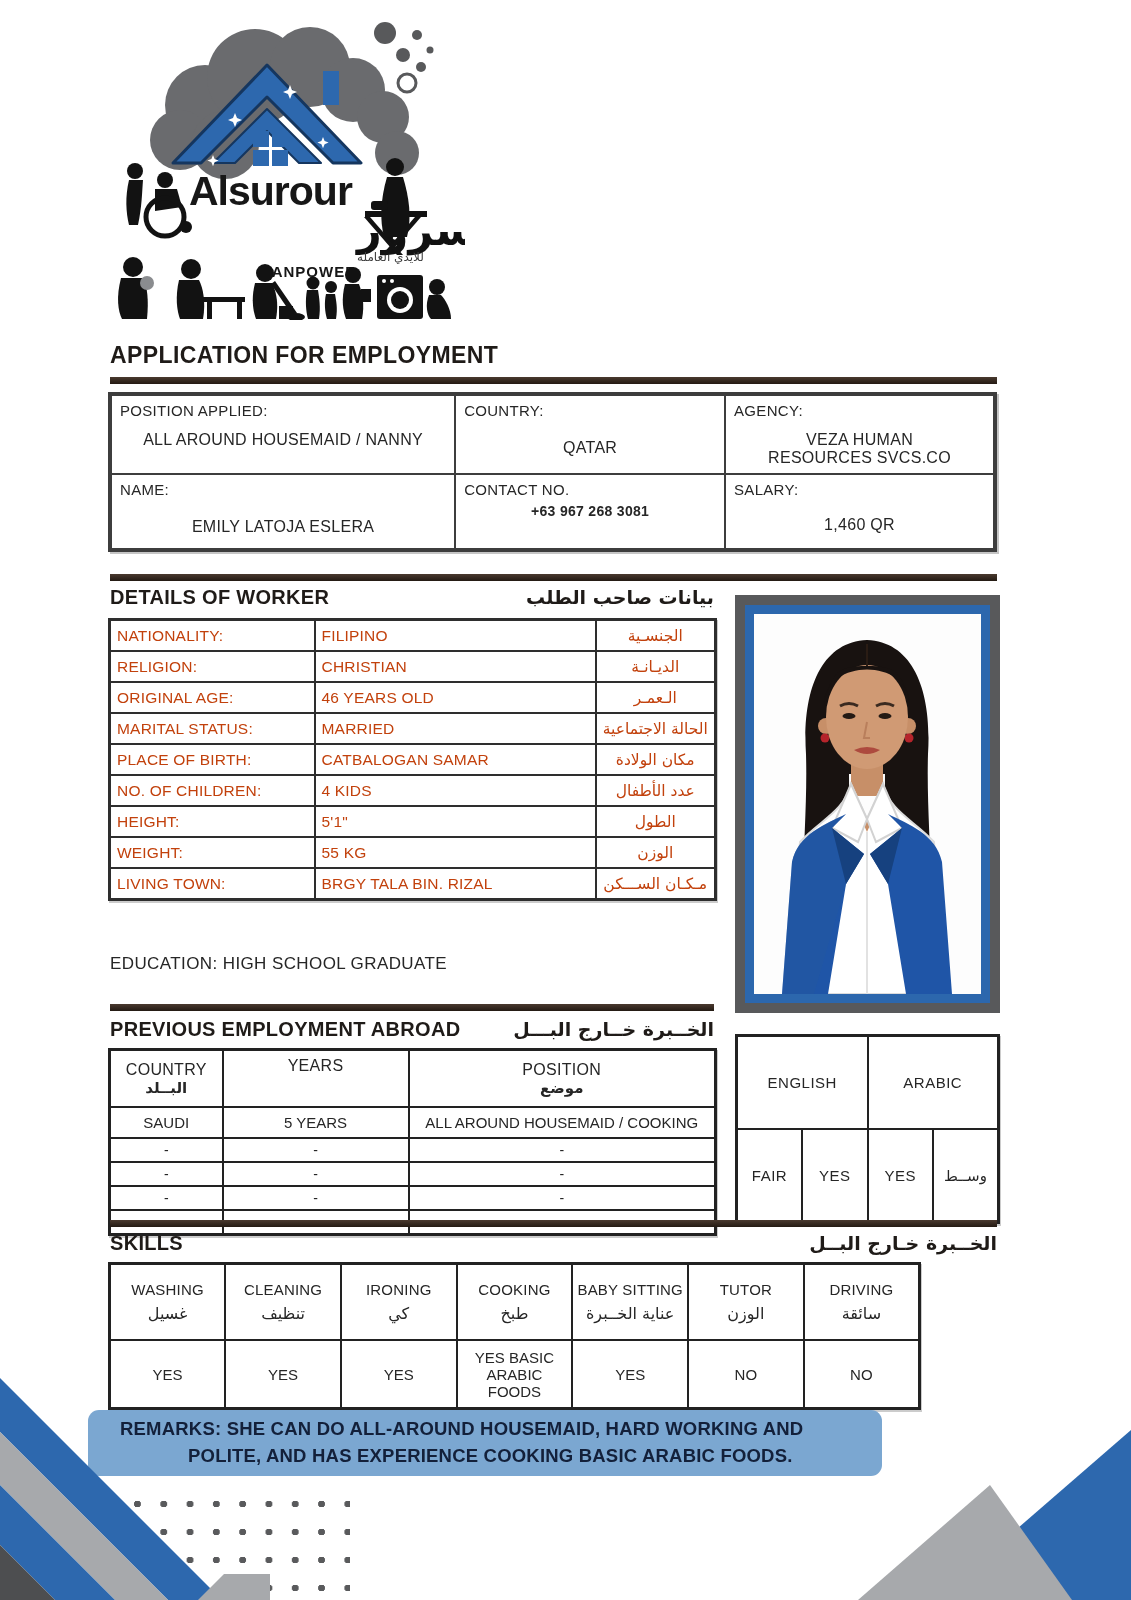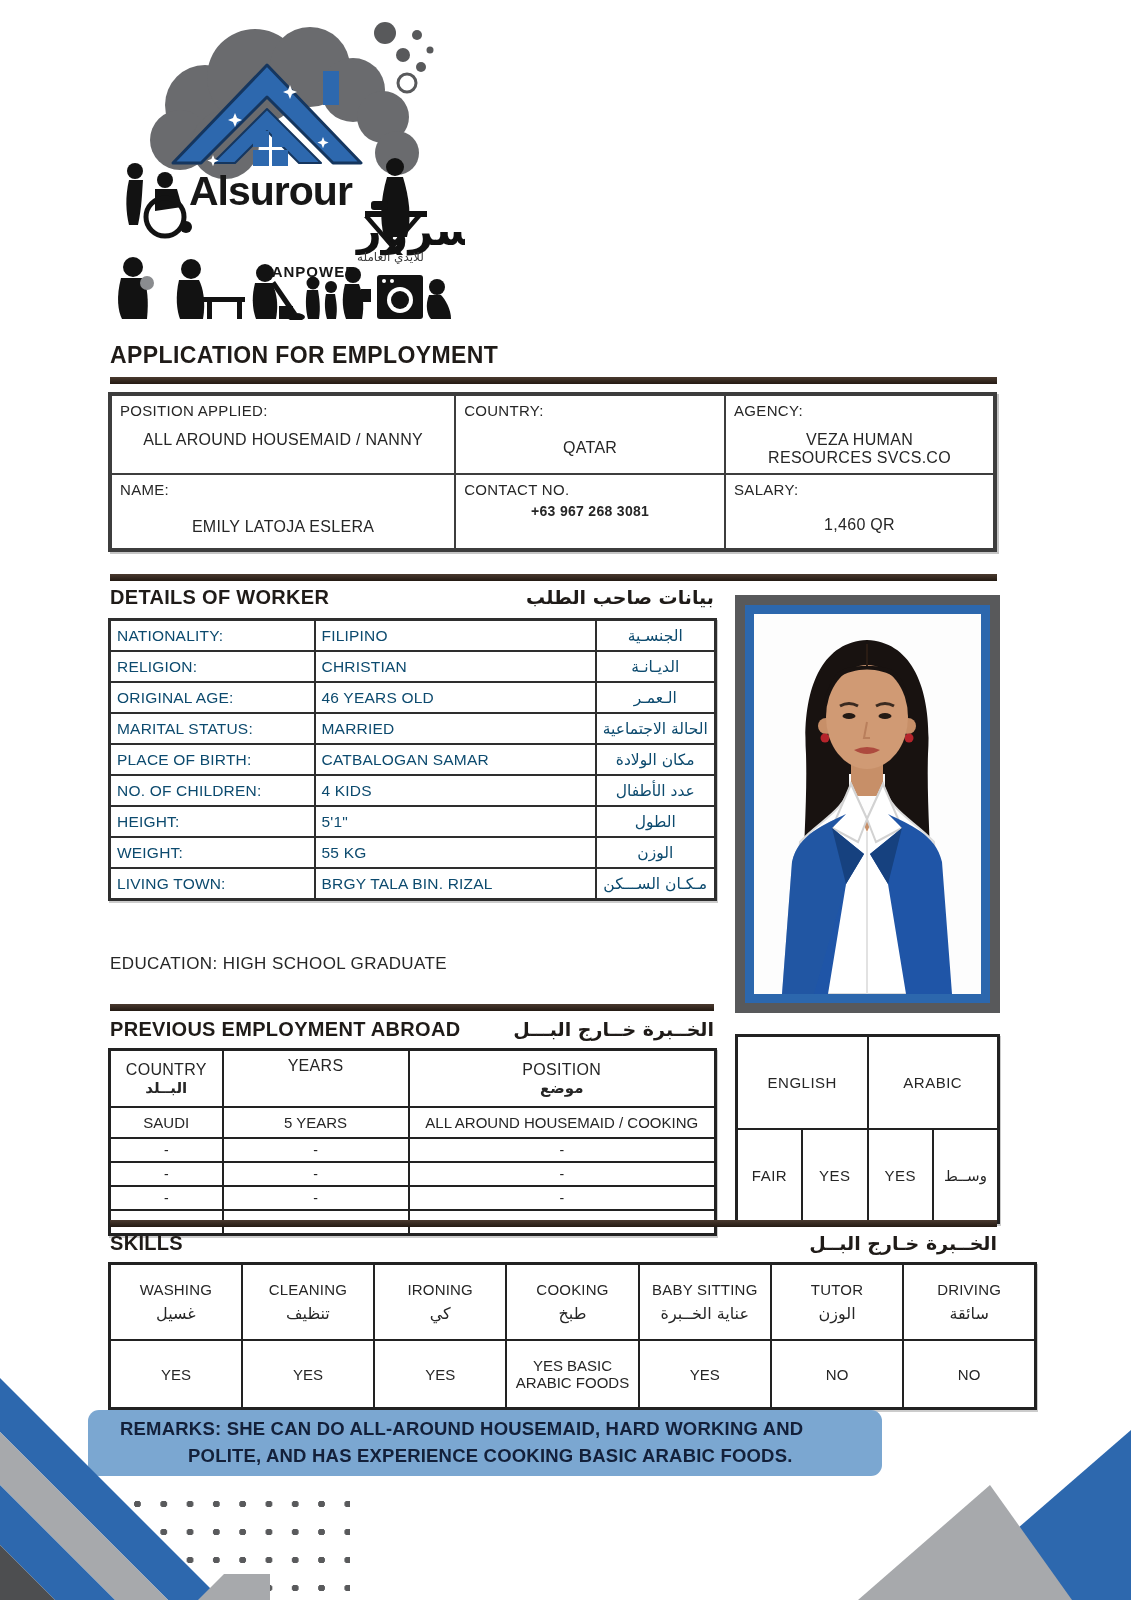--- a/index.html
+++ b/index.html
@@ -16,38 +16,38 @@
   .app-table{position:absolute;left:108px;top:392px;width:889px;height:152px;
              border:4px solid #3d3d3d;box-shadow:2px 2px 0 rgba(110,110,110,.4);}
   .app-table td{border:2px solid #3d3d3d;vertical-align:top;padding:6px 8px;position:relative;}
   .cell-label{font-size:15px;color:#262626;letter-spacing:.3px;}
   .cell-value{text-align:center;font-size:16px;color:#262626;margin-top:12px;letter-spacing:.3px;}
   .cell-value.small{font-size:14px;margin-top:5px;font-weight:bold;}
   .cell-value.narrow{max-width:215px;margin-left:auto;margin-right:auto;}
   
   .det-table{position:absolute;left:108px;top:618px;width:606px;
              border:3px solid #2e2e2e;box-shadow:1px 2px 0 rgba(110,110,110,.35);}
-  .det-table td{border:2px solid #2e2e2e;height:29px;font-size:15.5px;color:#0c4a6e;padding:0 6px;letter-spacing:.2px;}
+  .det-table td{border:2px solid #2e2e2e;height:29px;font-size:15.5px;color:#c2410c;padding:0 6px;letter-spacing:.2px;}
   .det-ar{text-align:center;direction:rtl;font-family:"DejaVu Sans","Liberation Sans",sans-serif;font-size:16px;}
   .education{position:absolute;left:110px;top:954px;font-size:17px;color:#262626;letter-spacing:.4px;}
   
   .emp-table{position:absolute;left:108px;top:1048px;width:606px;
              border:3px solid #222;box-shadow:1px 2px 0 rgba(110,110,110,.35);}
   .emp-table td,.emp-table th{border:2px solid #222;font-weight:normal;text-align:center;color:#262626;}
   .emp-table th{height:48px;font-size:16px;letter-spacing:.3px;}
   .emp-table .r1 td{height:27px;font-size:15px;}
   .emp-table .rd td{height:20px;font-size:14px;}
   .emp-ar{display:block;direction:rtl;font-family:"DejaVu Sans","Liberation Sans",sans-serif;font-size:15px;font-weight:bold;}
   
   .lang-table{position:absolute;left:735px;top:1034px;width:265px;height:178px;
               border:3px solid #222;box-shadow:1px 2px 0 rgba(110,110,110,.35);}
   .lang-table td{border:2px solid #222;text-align:center;font-size:15px;color:#262626;letter-spacing:.5px;height:89px;}
   .lang-ar{direction:rtl;font-family:"DejaVu Sans","Liberation Sans",sans-serif;font-size:19px;}
   
-  .skill-table{position:absolute;left:108px;top:1262px;width:929px;
+  .skill-table{position:absolute;left:108px;top:1262px;width:813px;
                border:3px solid #222;box-shadow:1px 2px 0 rgba(110,110,110,.35);}
   .skill-table td{border:2px solid #222;text-align:center;vertical-align:middle;color:#262626;}
   .skill-table .hd{height:72px;font-size:15px;letter-spacing:.2px;}
   .skill-table .vl{height:66px;font-size:15px;padding:0 6px;}
   .skill-ar{display:block;direction:rtl;font-family:"DejaVu Sans","Liberation Sans",sans-serif;font-size:16px;margin-top:6px;}
   
   .remarks{position:absolute;left:88px;top:1410px;width:794px;min-height:46px;background:#7ba7d1;
            border-radius:11px;color:#13203a;font-weight:bold;font-size:18.5px;line-height:27px;
            padding:5px 20px 7px 100px;box-sizing:border-box;text-indent:-68px;letter-spacing:.2px;}
   

